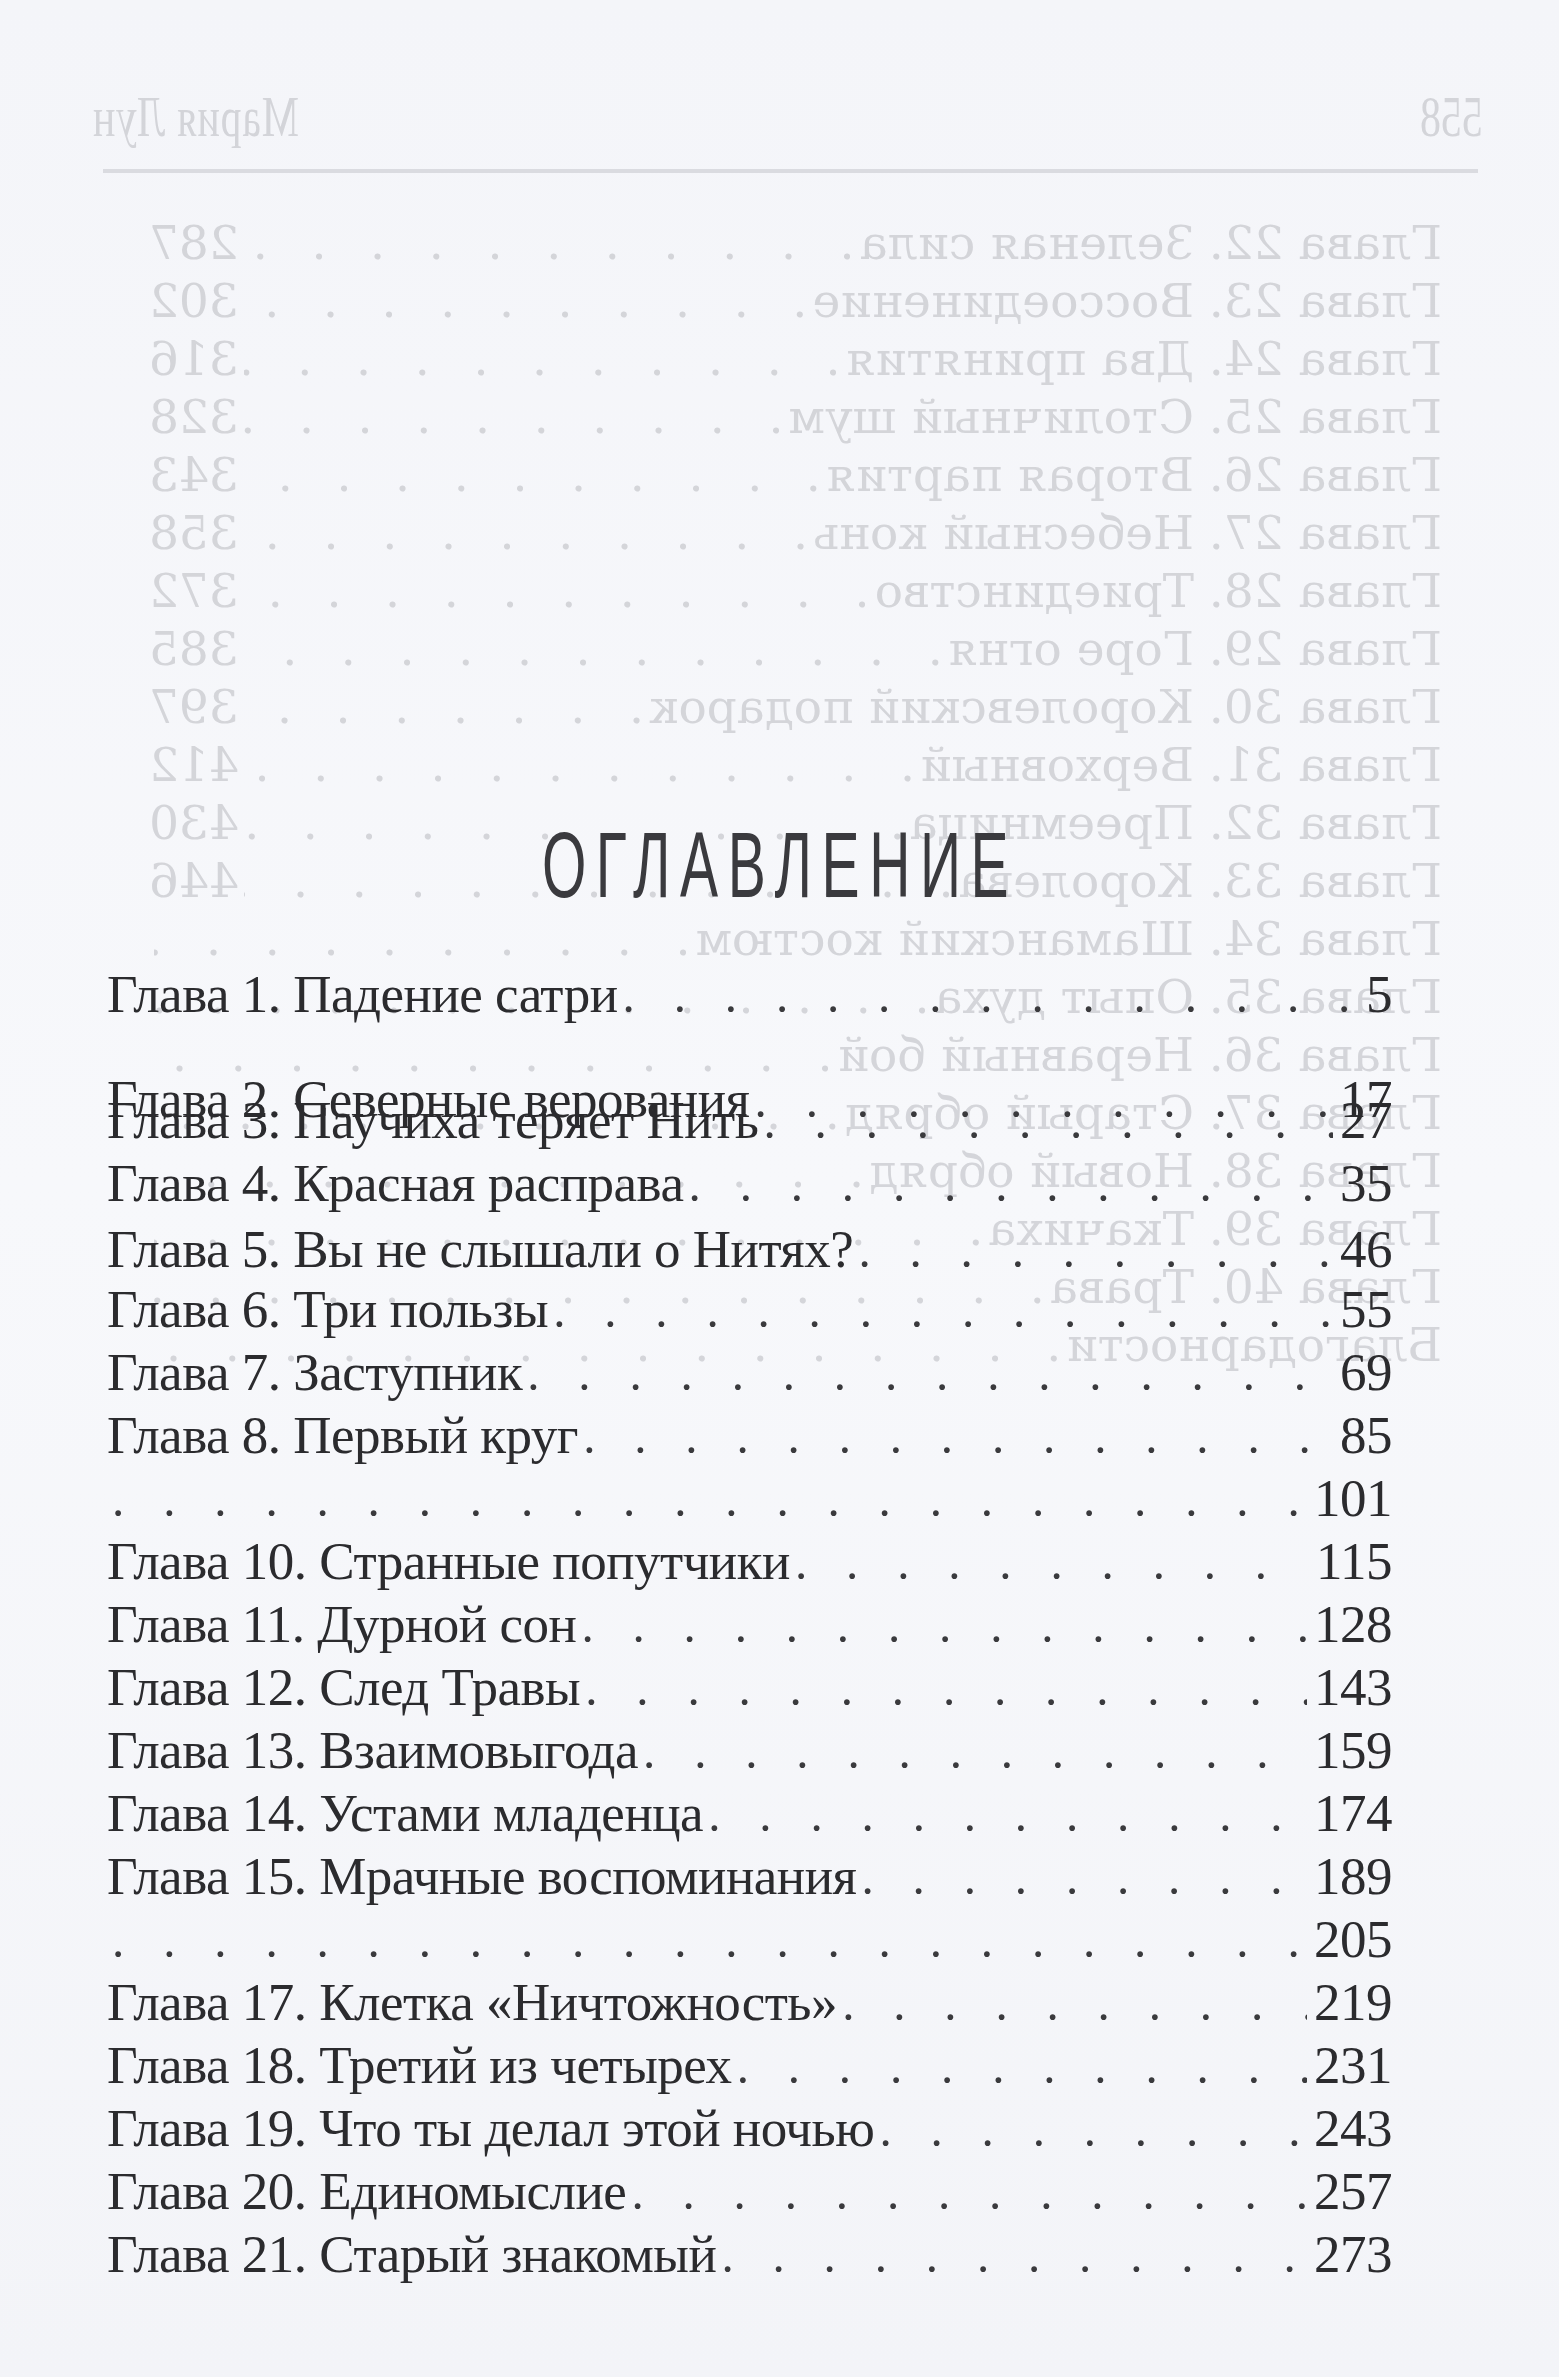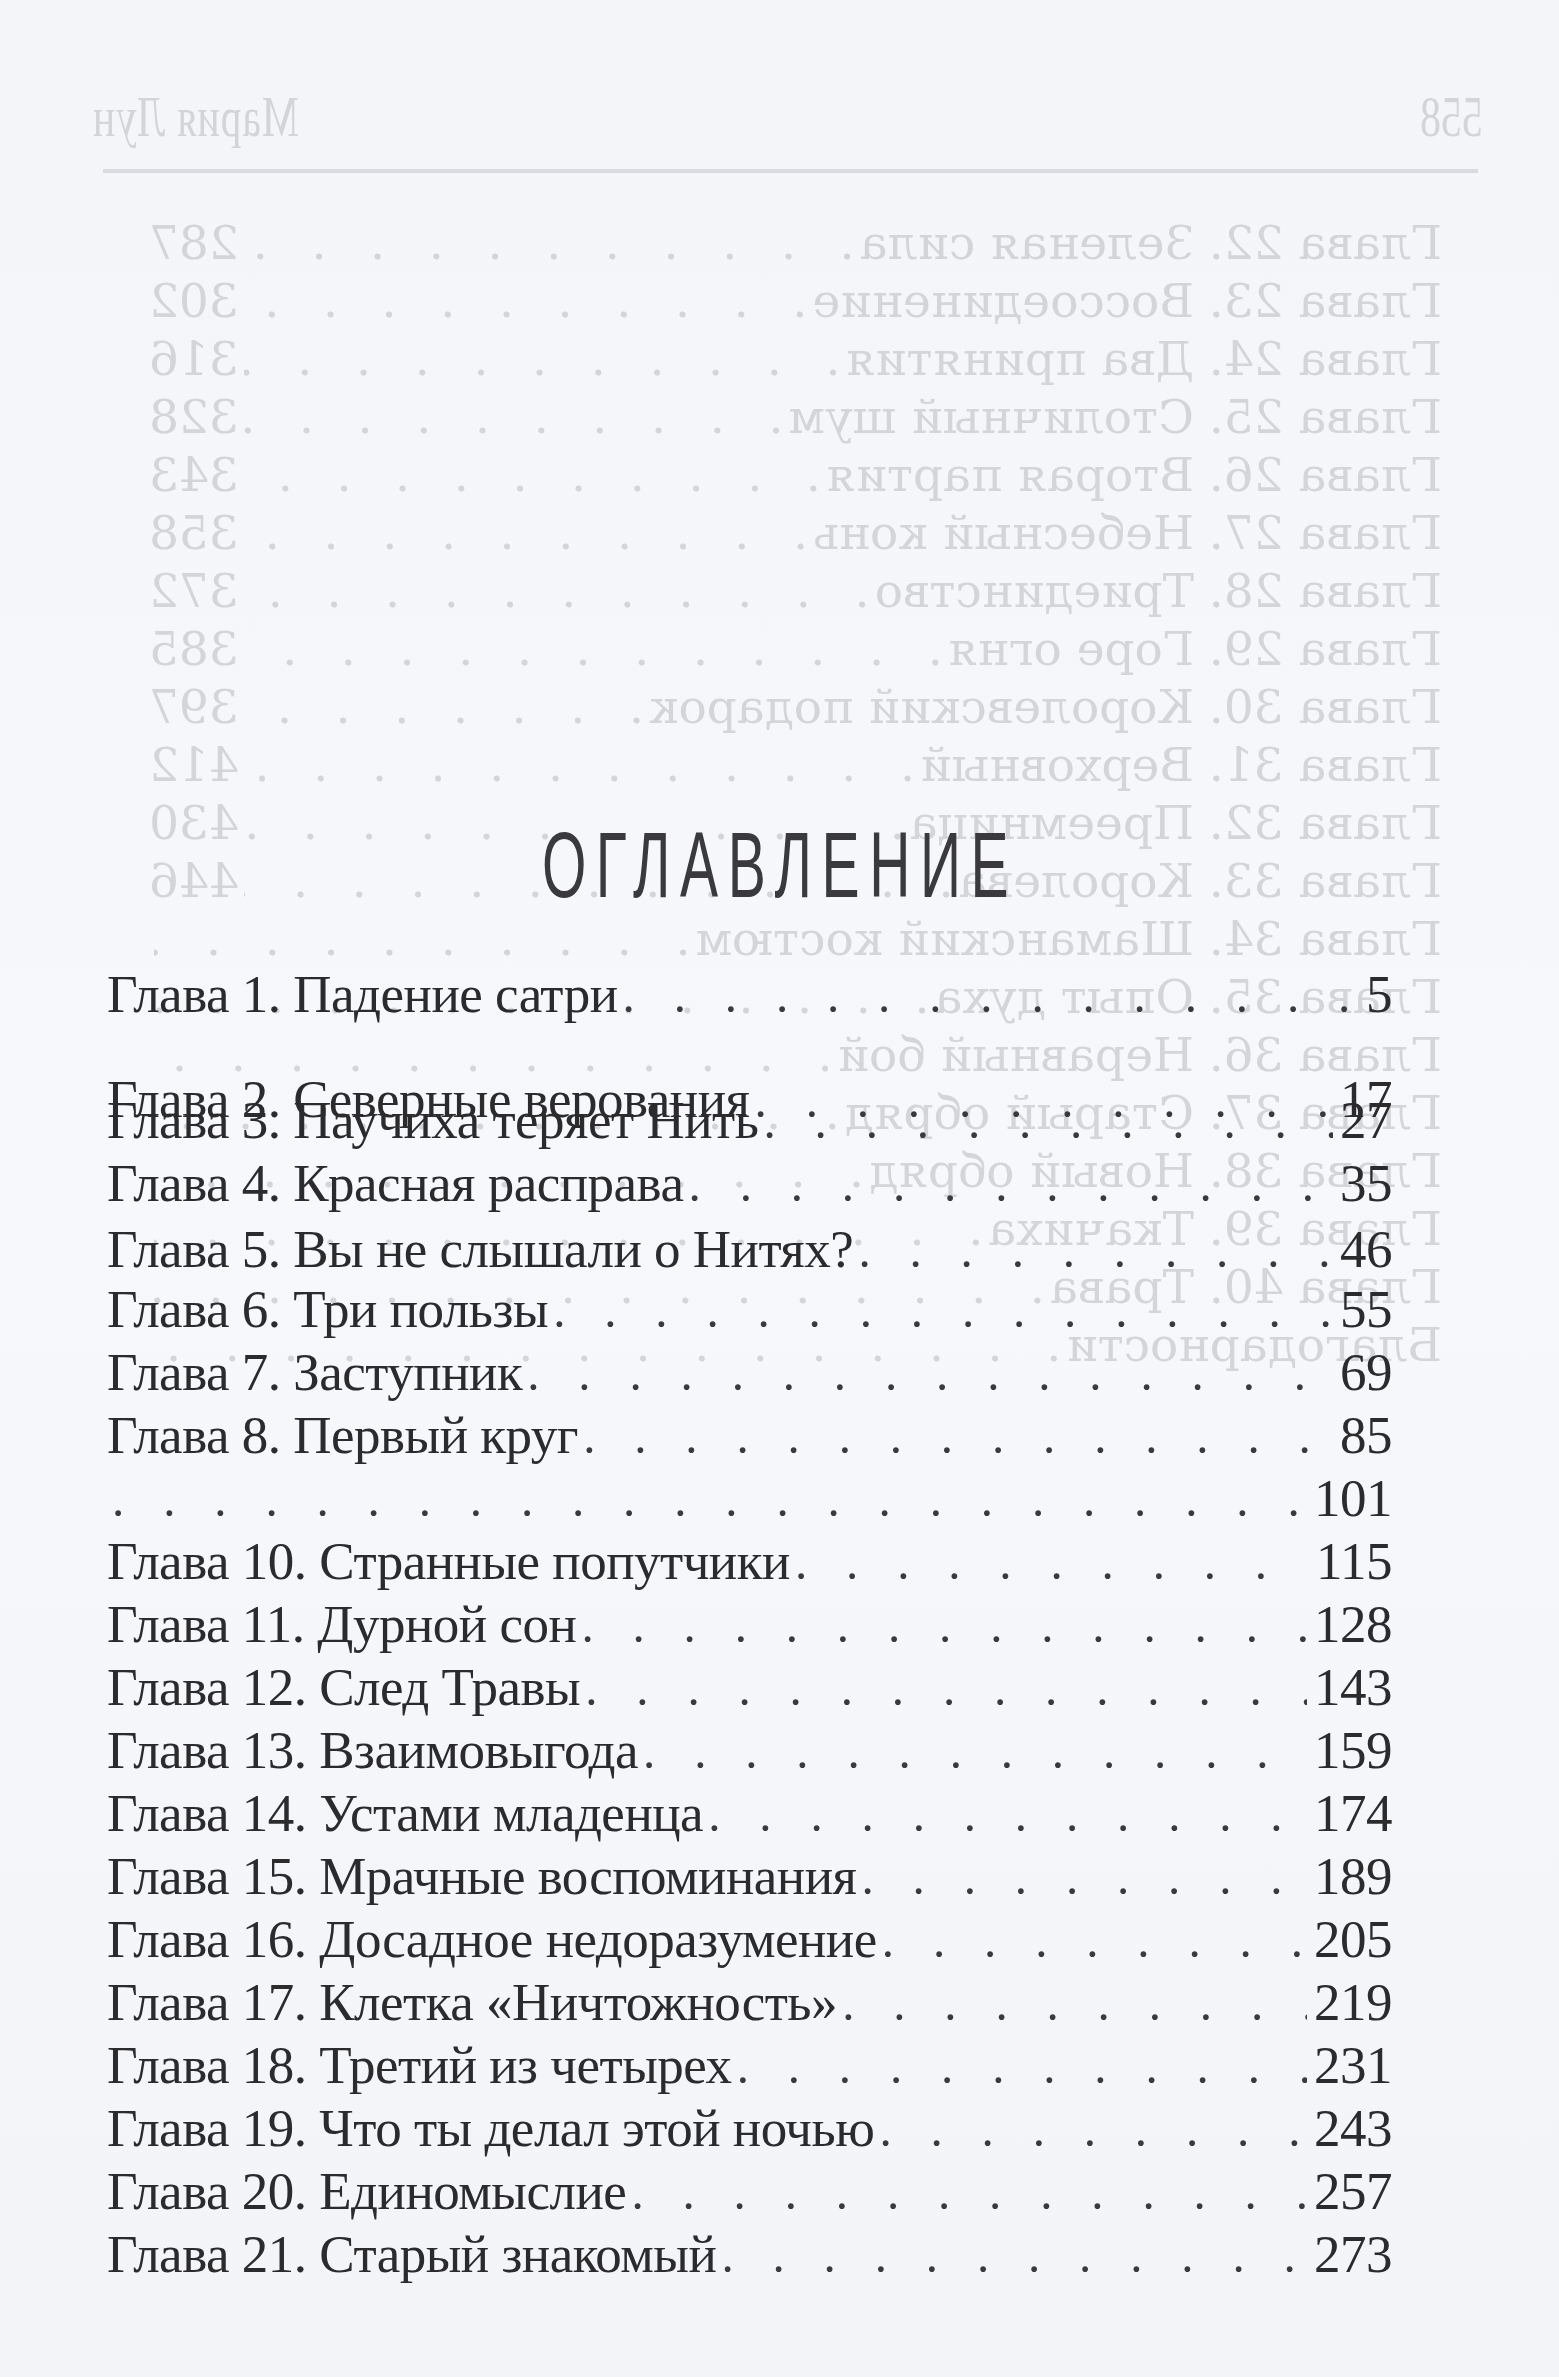--- a/index.html
+++ b/index.html
@@ -228,21 +228,20 @@
         <span class="chap">Глава 14. Устами младенца</span>
         <span class="leader">. . . . . . . . . . . . . . . . . . . . . . . . . . . . . . . . . . . . . . . . . . . . . . . . . . . . . . . . . . . . . . . . . . . . . . . .</span>
         <span class="pg">174</span>
       </div>
       <div class="toc-row" style="top: 882px;">
         <span class="chap">Глава 15. Мрачные воспоминания</span>
         <span class="leader">. . . . . . . . . . . . . . . . . . . . . . . . . . . . . . . . . . . . . . . . . . . . . . . . . . . . . . . . . . . . . . . . . . . . . . . .</span>
         <span class="pg">189</span>
       </div>
       <div class="toc-row" style="top: 945px;">
-        <span class="chap">Глава 16. Досадное недоразумение</span>
         <span class="leader">. . . . . . . . . . . . . . . . . . . . . . . . . . . . . . . . . . . . . . . . . . . . . . . . . . . . . . . . . . . . . . . . . . . . . . . .</span>
         <span class="pg">205</span>
       </div>
       <div class="toc-row" style="top: 1008px;">
         <span class="chap">Глава 17. Клетка «Ничтожность»</span>
         <span class="leader">. . . . . . . . . . . . . . . . . . . . . . . . . . . . . . . . . . . . . . . . . . . . . . . . . . . . . . . . . . . . . . . . . . . . . . . .</span>
         <span class="pg">219</span>
       </div>
       <div class="toc-row" style="top: 1071px;">
         <span class="chap">Глава 18. Третий из четырех</span>

